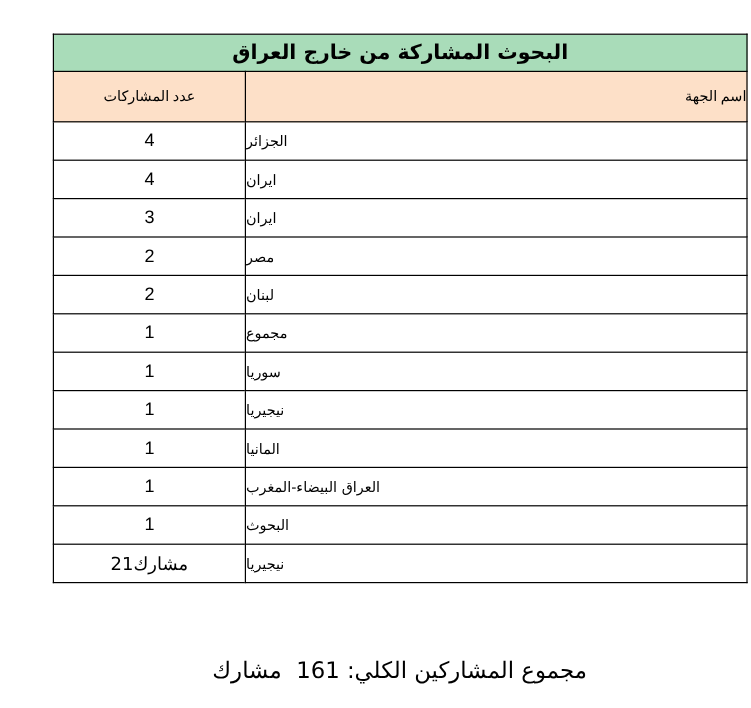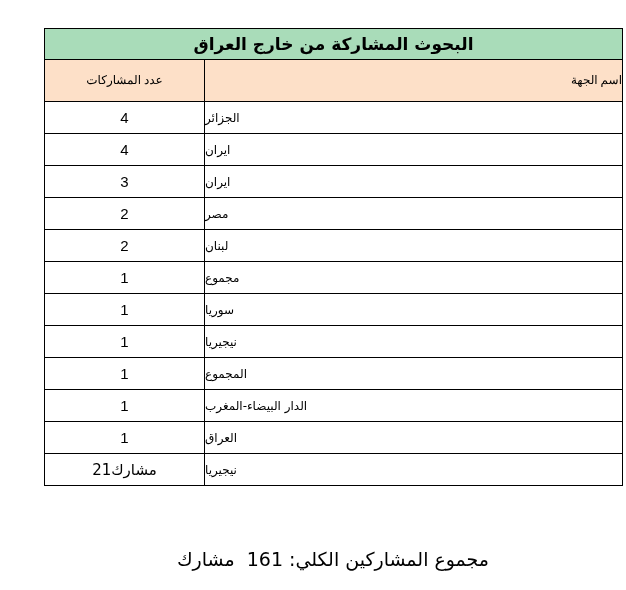--- a/index.html
+++ b/index.html
@@ -122,29 +122,29 @@
   </tr>
       <tr class="body-row">
     <td class="name-cell">سوريا</td>
     <td class="count-cell">1</td>
   </tr>
       <tr class="body-row">
     <td class="name-cell">نيجيريا</td>
     <td class="count-cell">1</td>
   </tr>
       <tr class="body-row">
-    <td class="name-cell">المجموع</td>
+    <td class="name-cell">المانيا</td>
     <td class="count-cell">1</td>
   </tr>
       <tr class="body-row">
-    <td class="name-cell">الدار البيضاء-المغرب</td>
+    <td class="name-cell">العراق البيضاء-المغرب</td>
     <td class="count-cell">1</td>
   </tr>
       <tr class="body-row">
-    <td class="name-cell">العراق</td>
+    <td class="name-cell">البحوث</td>
     <td class="count-cell">1</td>
   </tr>
       <tr class="total-row">
       <td class="name-cell">نيجيريا</td>
       <td class="count-cell">مشارك21</td>
     </tr>
   </tbody>
 </table>
 
 <div class="summary-block">

